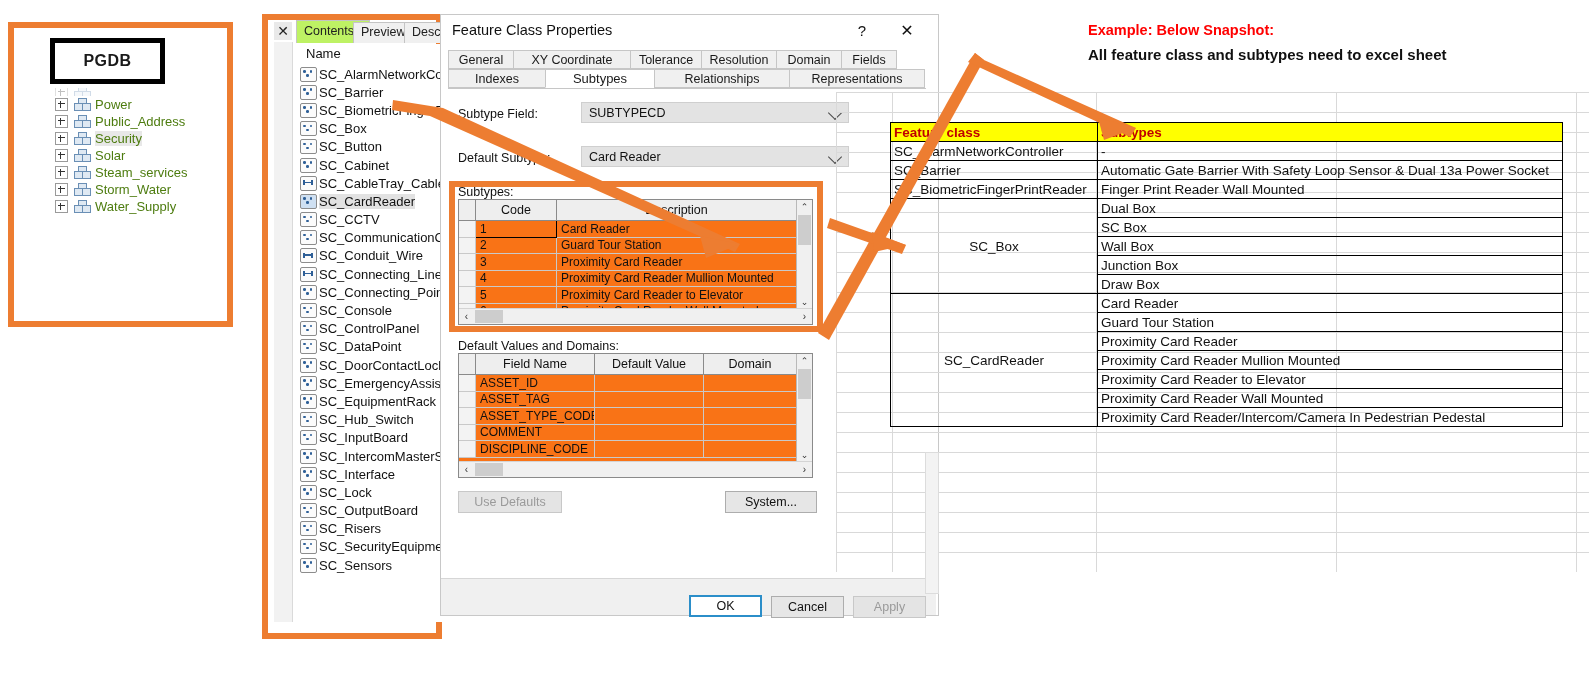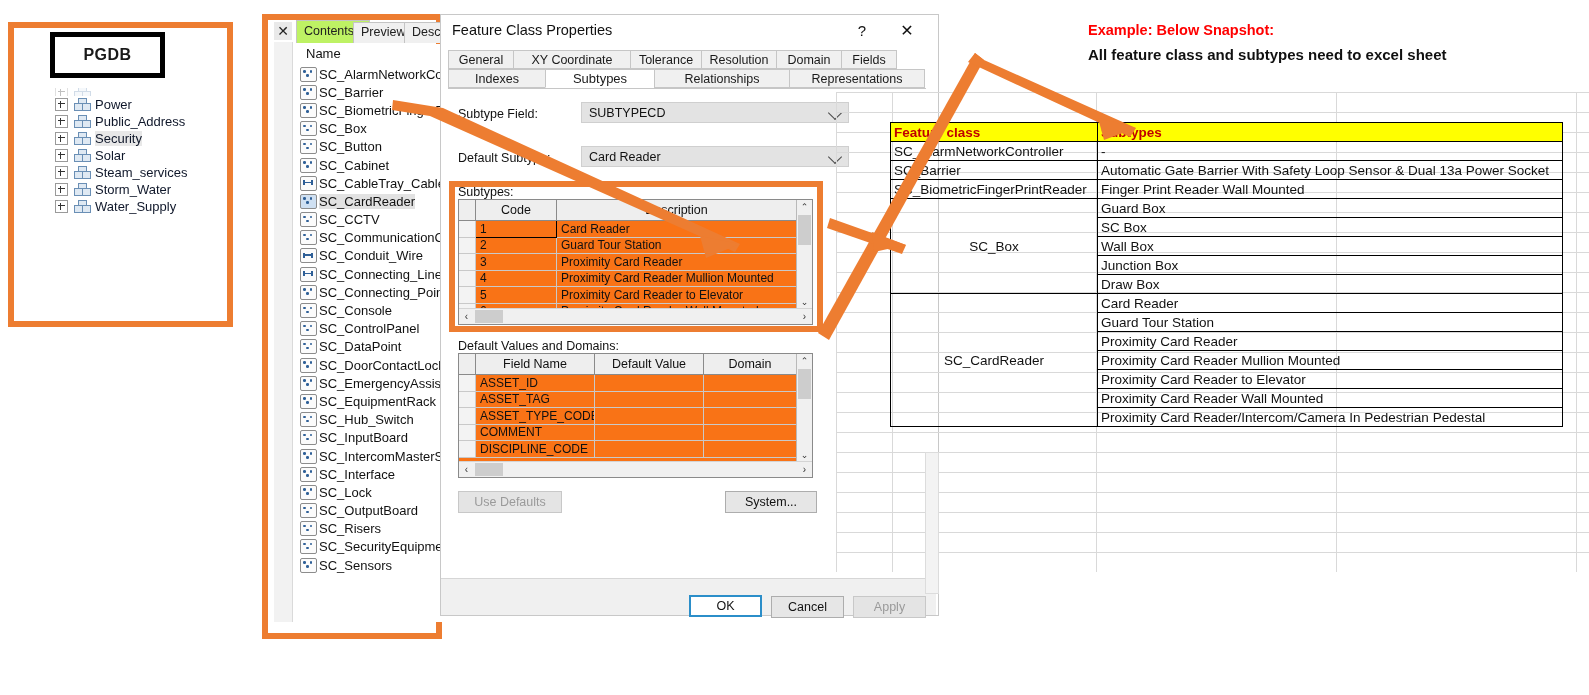--- a/index.html
+++ b/index.html
@@ -9,42 +9,42 @@
     font-size:13px;color:#1a1a1a;
   }
   .abs{position:absolute;}
 
   
   .orange-box{border:6px solid #ED7D31;background:transparent;box-sizing:border-box;}
 
   
   #pgdb-panel{left:8px;top:22px;width:225px;height:305px;background:#ffffff;}
   #pgdb-label{
-    left:50px;top:32px;width:105px;height:36px;
+    left:50px;top:38px;width:105px;height:36px;
     border:5px solid #000;background:#fff;
     display:flex;align-items:center;justify-content:center;
     font-weight:bold;font-size:16px;letter-spacing:.5px;
   }
   #tree{left:55px;top:88px;width:170px;}
   .tree-row{display:flex;align-items:center;height:17px;white-space:nowrap;}
   .tree-plus{
     width:11px;height:11px;border:1px solid #9a9a9a;background:#fff;
     position:relative;margin-right:6px;flex:none;
   }
   .tree-plus::before,.tree-plus::after{
     content:"";position:absolute;background:#333;
   }
   .tree-plus::before{left:2px;top:4px;width:7px;height:1px;}
   .tree-plus::after{left:4px;top:2px;width:1px;height:7px;}
   .fds-icon{width:16px;height:13px;position:relative;margin-right:5px;flex:none;}
   .fds-icon i{position:absolute;border:1px solid #6a8fb5;background:#dfe9f3;display:block;}
   .fds-icon i.a{left:4px;top:0px;width:7px;height:5px;}
   .fds-icon i.b{left:0px;top:5px;width:7px;height:6px;}
   .fds-icon i.c{left:8px;top:5px;width:7px;height:6px;}
-  .tree-label{font-size:13px;color:#0f172a;}
+  .tree-label{font-size:13px;color:#4d7c0f;}
   .tree-label.sel{background:#e8e8e8;}
   .tree-row.faded{opacity:.30;height:8px;overflow:hidden;}
 
   
   #catalog-panel{left:262px;top:14px;width:180px;height:625px;background:#fff;}
   #cat-close{left:274px;top:22px;width:18px;height:18px;display:flex;align-items:center;justify-content:center;
     font-size:14px;font-weight:bold;color:#222;background:#e9e9e9;cursor:default;}
   #cat-scroll-outer{left:274px;top:42px;width:18px;height:580px;background:#f2f2f2;border-right:1px solid #dadada;}
   #cat-scroll-up{left:274px;top:42px;width:18px;height:16px;display:flex;align-items:center;justify-content:center;font-size:10px;color:#444;}
   #cat-scroll-thumb{left:275px;top:182px;width:16px;height:190px;background:#cdcdcd;}
@@ -671,21 +671,21 @@
       <tr>
         <td class="fcname">SC_Barrier</td>
         <td>Automatic Gate Barrier With Safety Loop Sensor &amp; Dual 13a Power Socket</td>
       </tr>
       <tr>
         <td class="fcname">SC_BiometricFingerPrintReader</td>
         <td>Finger Print Reader Wall Mounted</td>
       </tr>
       <tr>
         <td class="fcname merged" rowspan="5">SC_Box</td>
-        <td>Guard Box</td>
+        <td>Dual Box</td>
       </tr>
       <tr>
         <td>SC Box</td>
       </tr>
       <tr>
         <td>Wall Box</td>
       </tr>
       <tr>
         <td>Junction Box</td>
       </tr>

